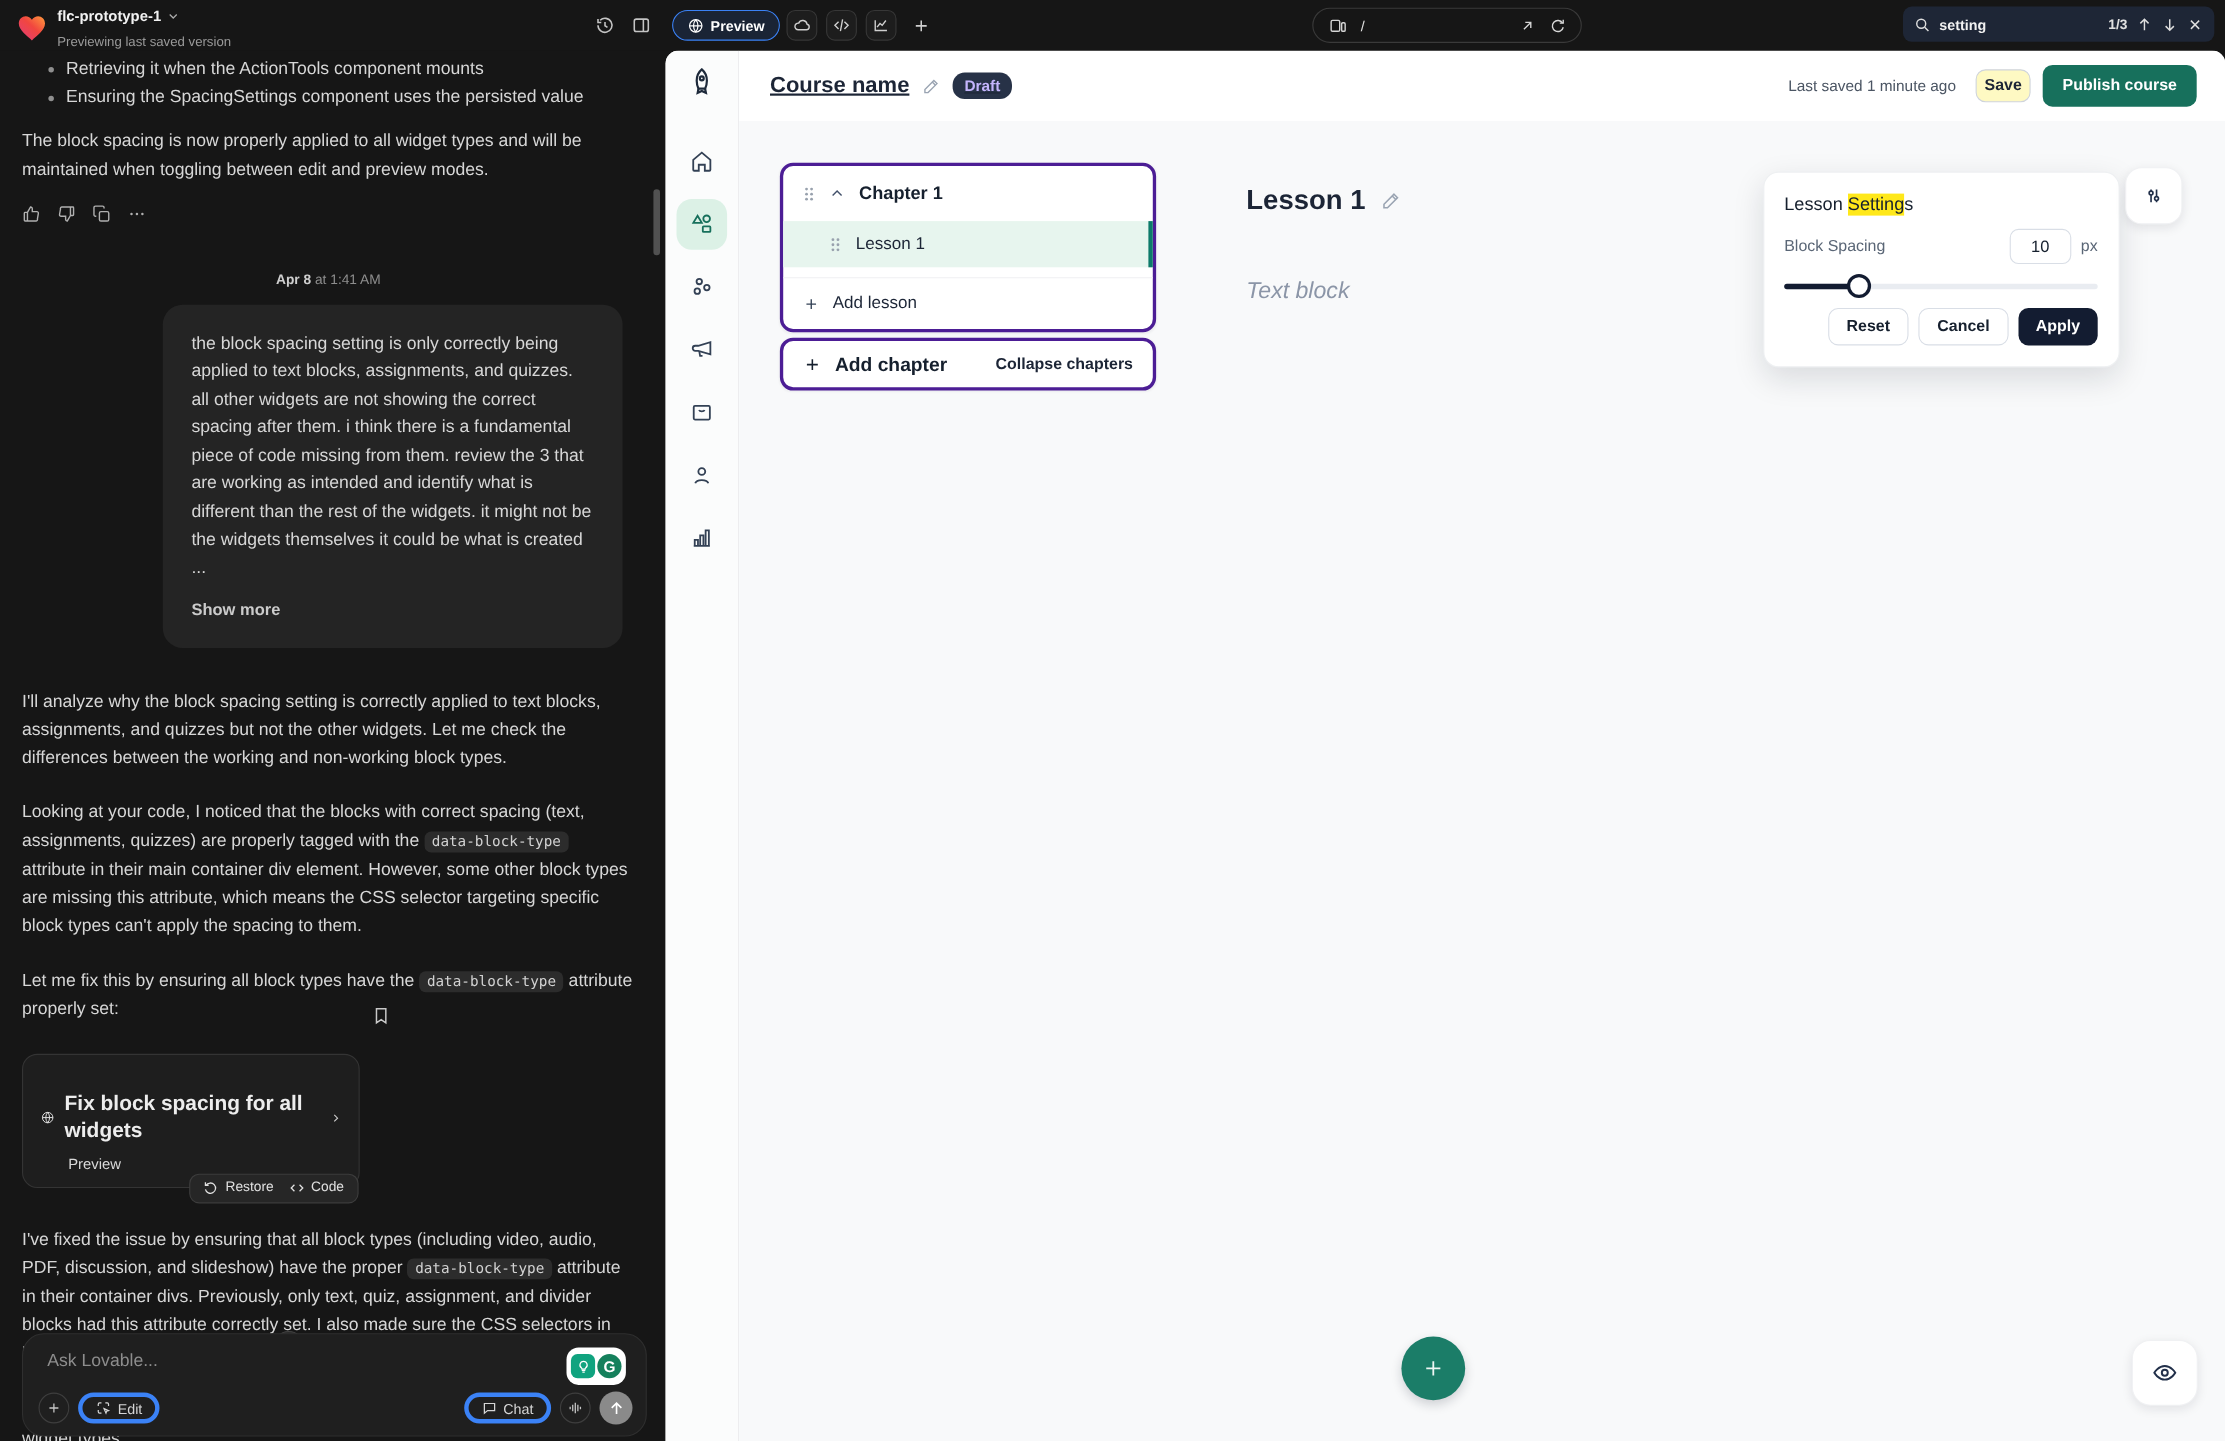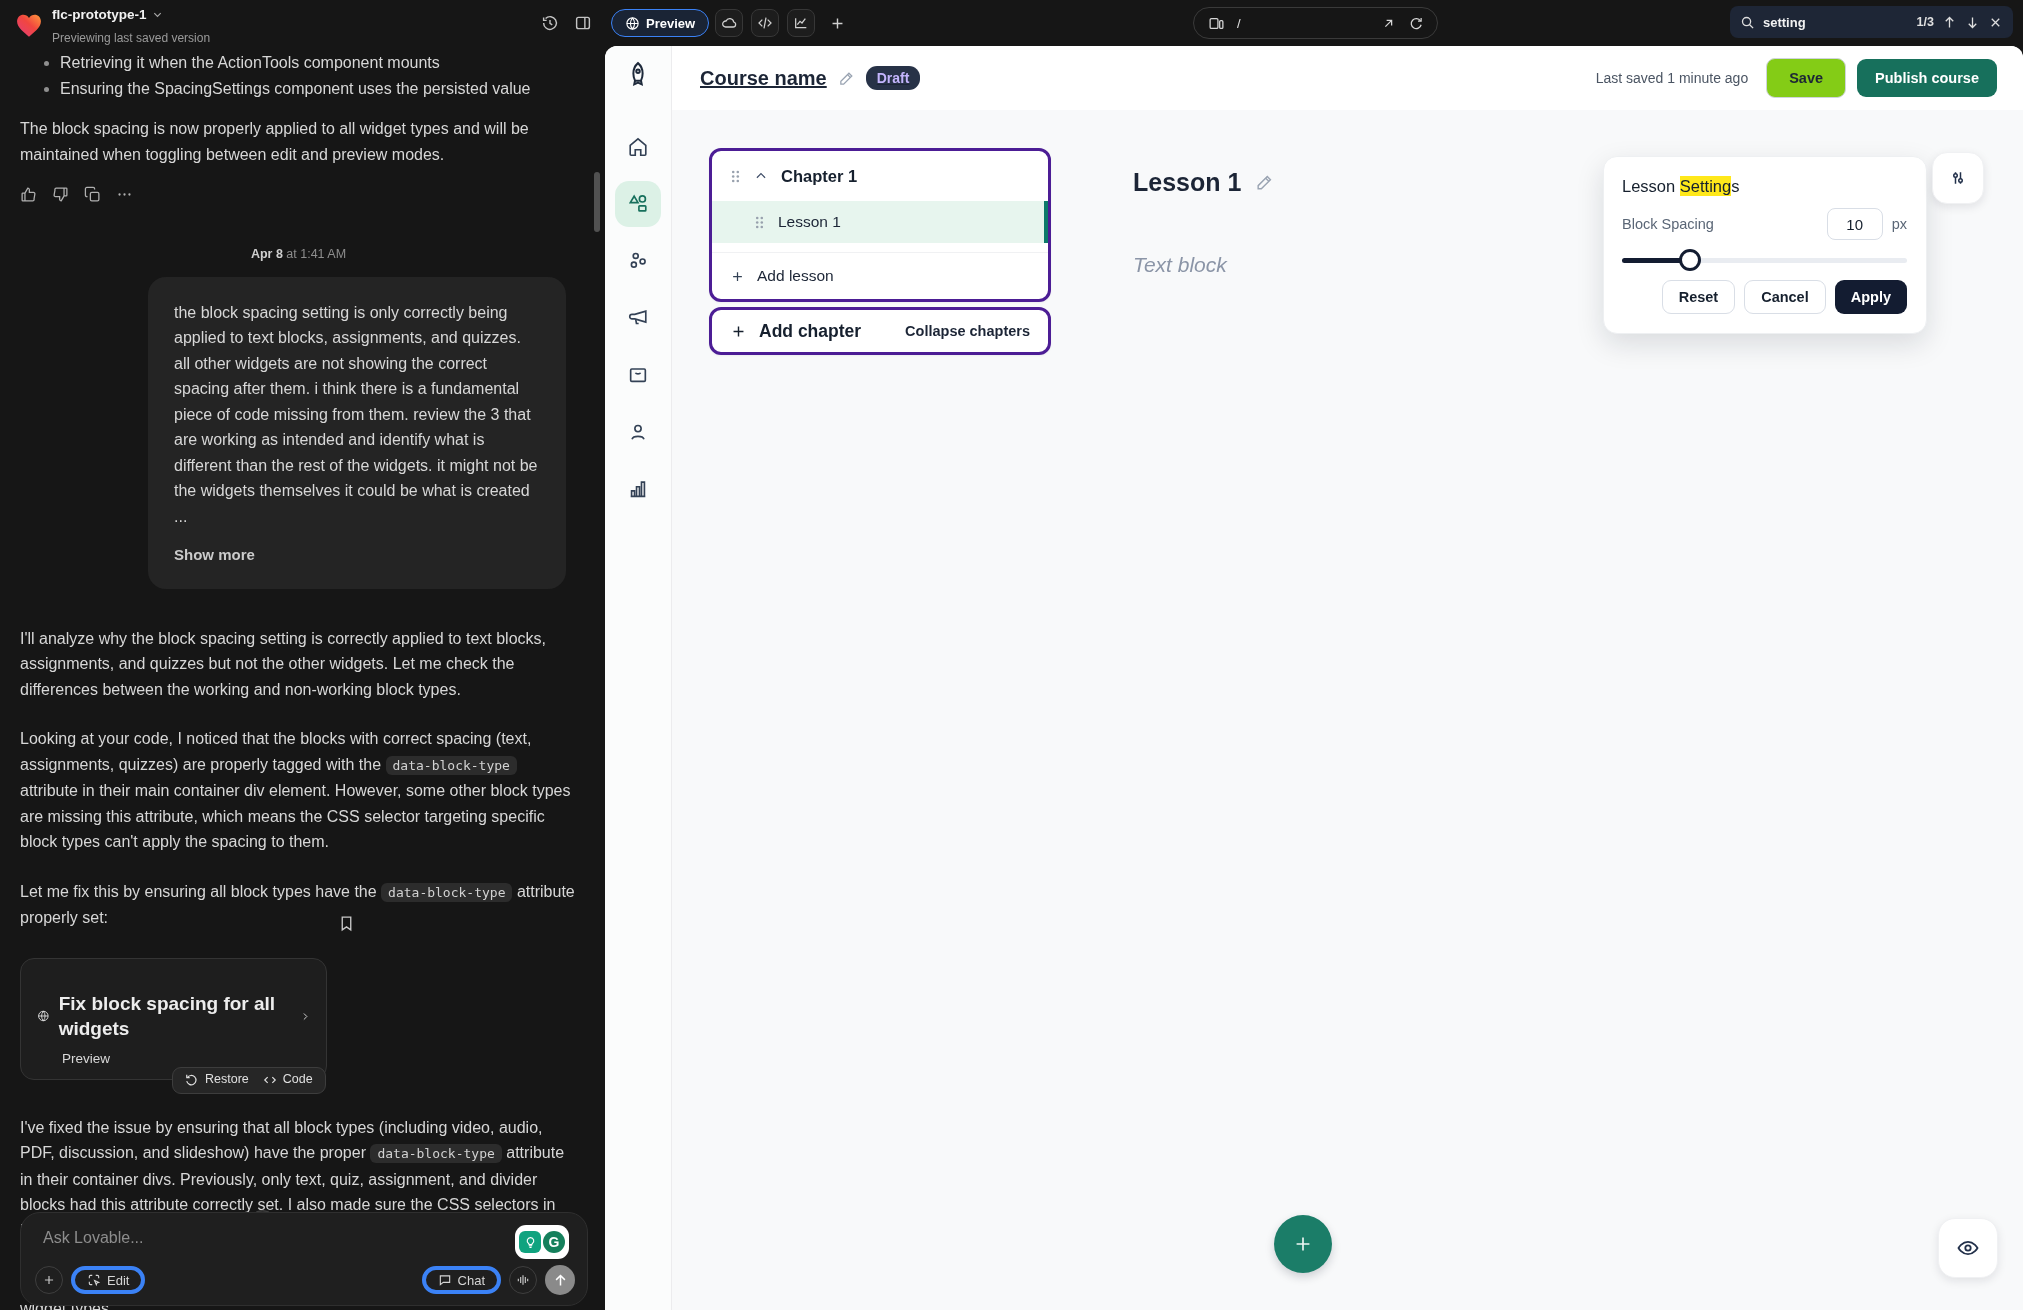--- a/index.html
+++ b/index.html
@@ -82,21 +82,21 @@
   .side-nav { margin-top:34px; display:flex; flex-direction:column; gap:11px; }
   .nav-item { width:46px; height:46px; border-radius:14px; display:flex; align-items:center; justify-content:center;
     color:#334155; cursor:pointer; }
   .nav-item.active { background:var(--mint-icon-bg); color:var(--accent-green); }
 
   .app-header { position:absolute; left:67px; right:0; top:0; height:64px; background:#fff; display:flex; align-items:center; padding:0 26px 0 28px; }
   .course-title { font-size:20px; font-weight:bold; color:#1c2536; display:flex; align-items:center; gap:11px;text-decoration:underline; }
   .badge-draft { background:#273247; color:#c4b5fd; font-size:14px; font-weight:bold; border-radius:11px; padding:4px 11px; }
   .app-header .spacer { flex:1; }
   .saved-note { font-size:14px; color:#4b5563; margin-right:18px; }
-  .btn-save { height:40px; padding:0 22px; background:#84cc16; border:1px solid #cfd4dc; border-radius:9px;
+  .btn-save { height:30px; padding:0 7px; background:#fef9c3; border:1px solid #cfd4dc; border-radius:9px;
     font-size:14.5px; font-weight:bold; color:#1c2536; cursor:pointer; font-family:inherit; }
   .btn-publish { height:38px; margin-left:11px; padding:0 18px; background:var(--accent-green); border:none; border-radius:9px;
     font-size:14.5px; font-weight:bold; color:#fff; cursor:pointer; font-family:inherit; }
 
   .app-main { position:absolute; left:67px; right:0; top:64px; bottom:0; background:#f8f9fa; }
   .card { position:absolute; background:#fff; border:3px solid #4c1d95; border-radius:12px;
     box-shadow:0 1px 2px rgba(16,24,40,.05); }
   .chapter-card { left:37px; top:38px; width:342px; }
   .chap-row { height:50px; display:flex; align-items:center; gap:13px; padding:0 16px 0 18px; }
   .chap-row .name { font-size:16.5px; font-weight:bold; color:#16202e; }

